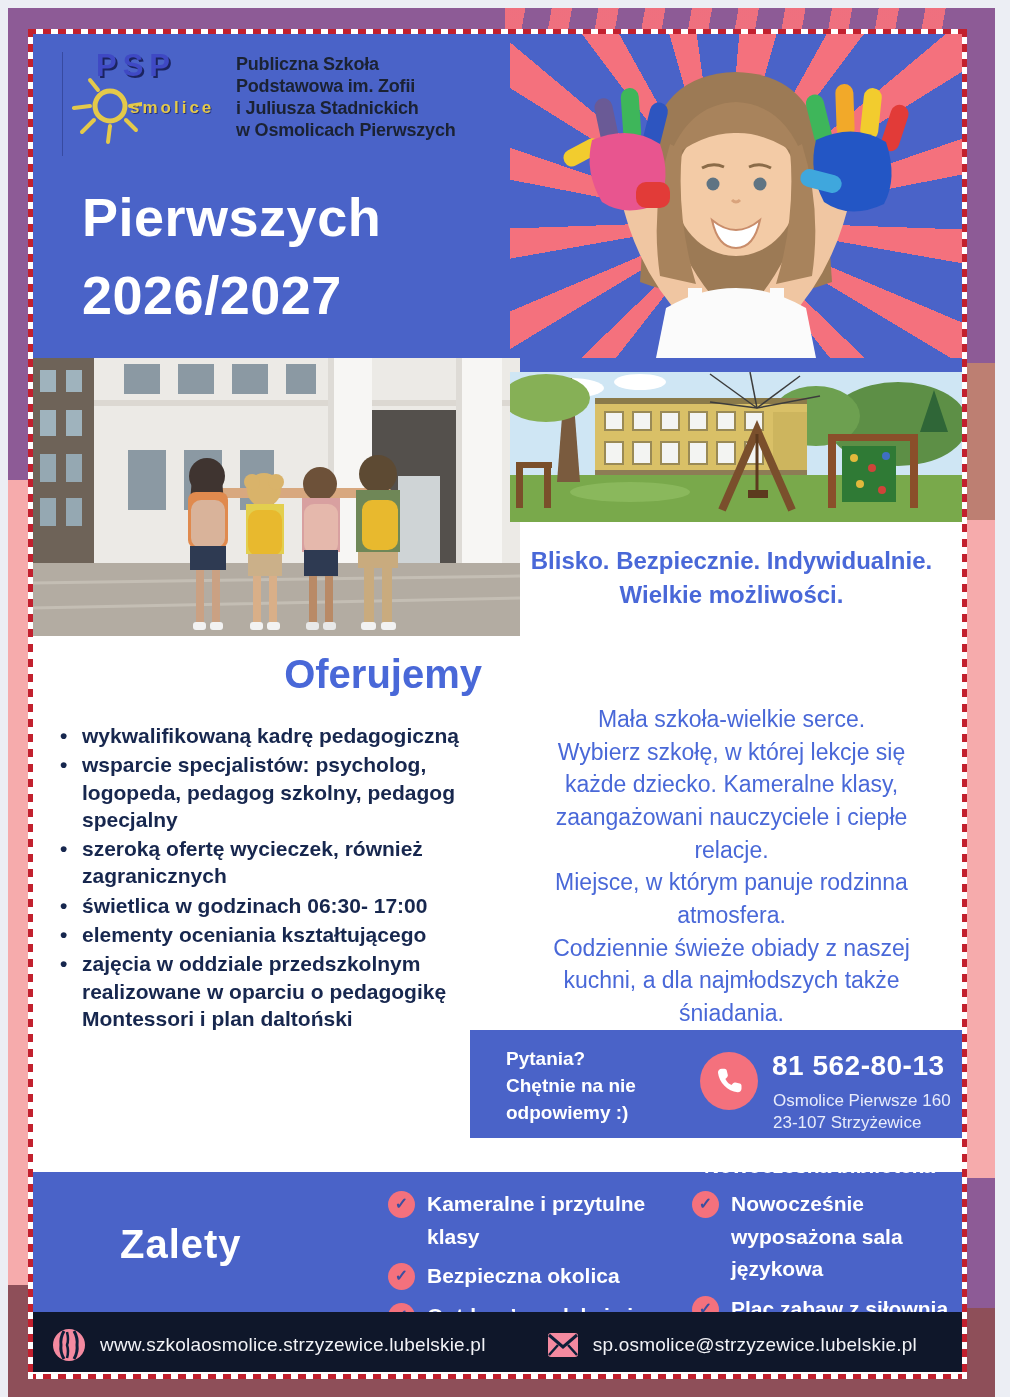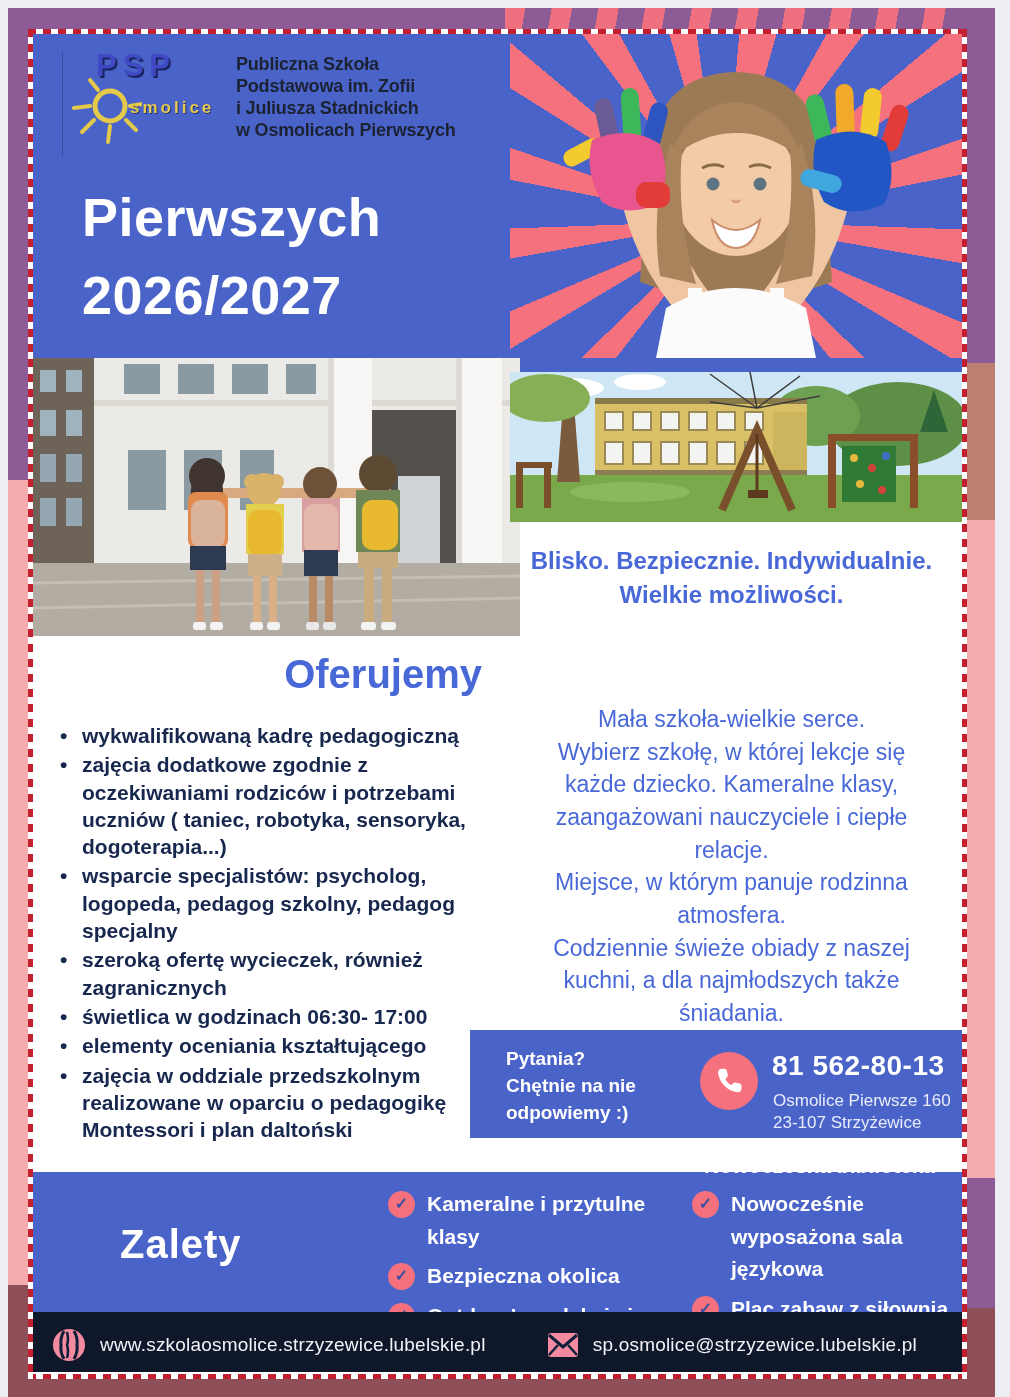--- a/index.html
+++ b/index.html
@@ -321,21 +321,20 @@
       <div>Miejsce, w którym panuje rodzinna</div>
       <div>atmosfera.</div>
       <div>Codziennie świeże obiady z naszej</div>
       <div>kuchni, a dla najmłodszych także</div>
       <div>śniadania.</div>
     </div>
 
     <div class="offer-head">Oferujemy</div>
     <ul class="offer-list">
       <li>wykwalifikowaną kadrę pedagogiczną</li>
-      <li>zajęcia dodatkowe zgodnie z oczekiwaniami rodziców i potrzebami uczniów ( taniec, robotyka, sensoryka, dogoterapia...)</li>
       <li>wsparcie specjalistów: psycholog, logopeda, pedagog szkolny, pedagog specjalny</li>
       <li>szeroką ofertę wycieczek, również zagranicznych</li>
       <li>świetlica w godzinach 06:30- 17:00</li>
       <li>elementy oceniania kształtującego</li>
       <li>zajęcia w oddziale przedszkolnym realizowane w oparciu o pedagogikę Montessori i plan daltoński</li>
     </ul>
 
     <div class="contact-box">
       <div class="contact-prompt">
         <div>Pytania?</div>

